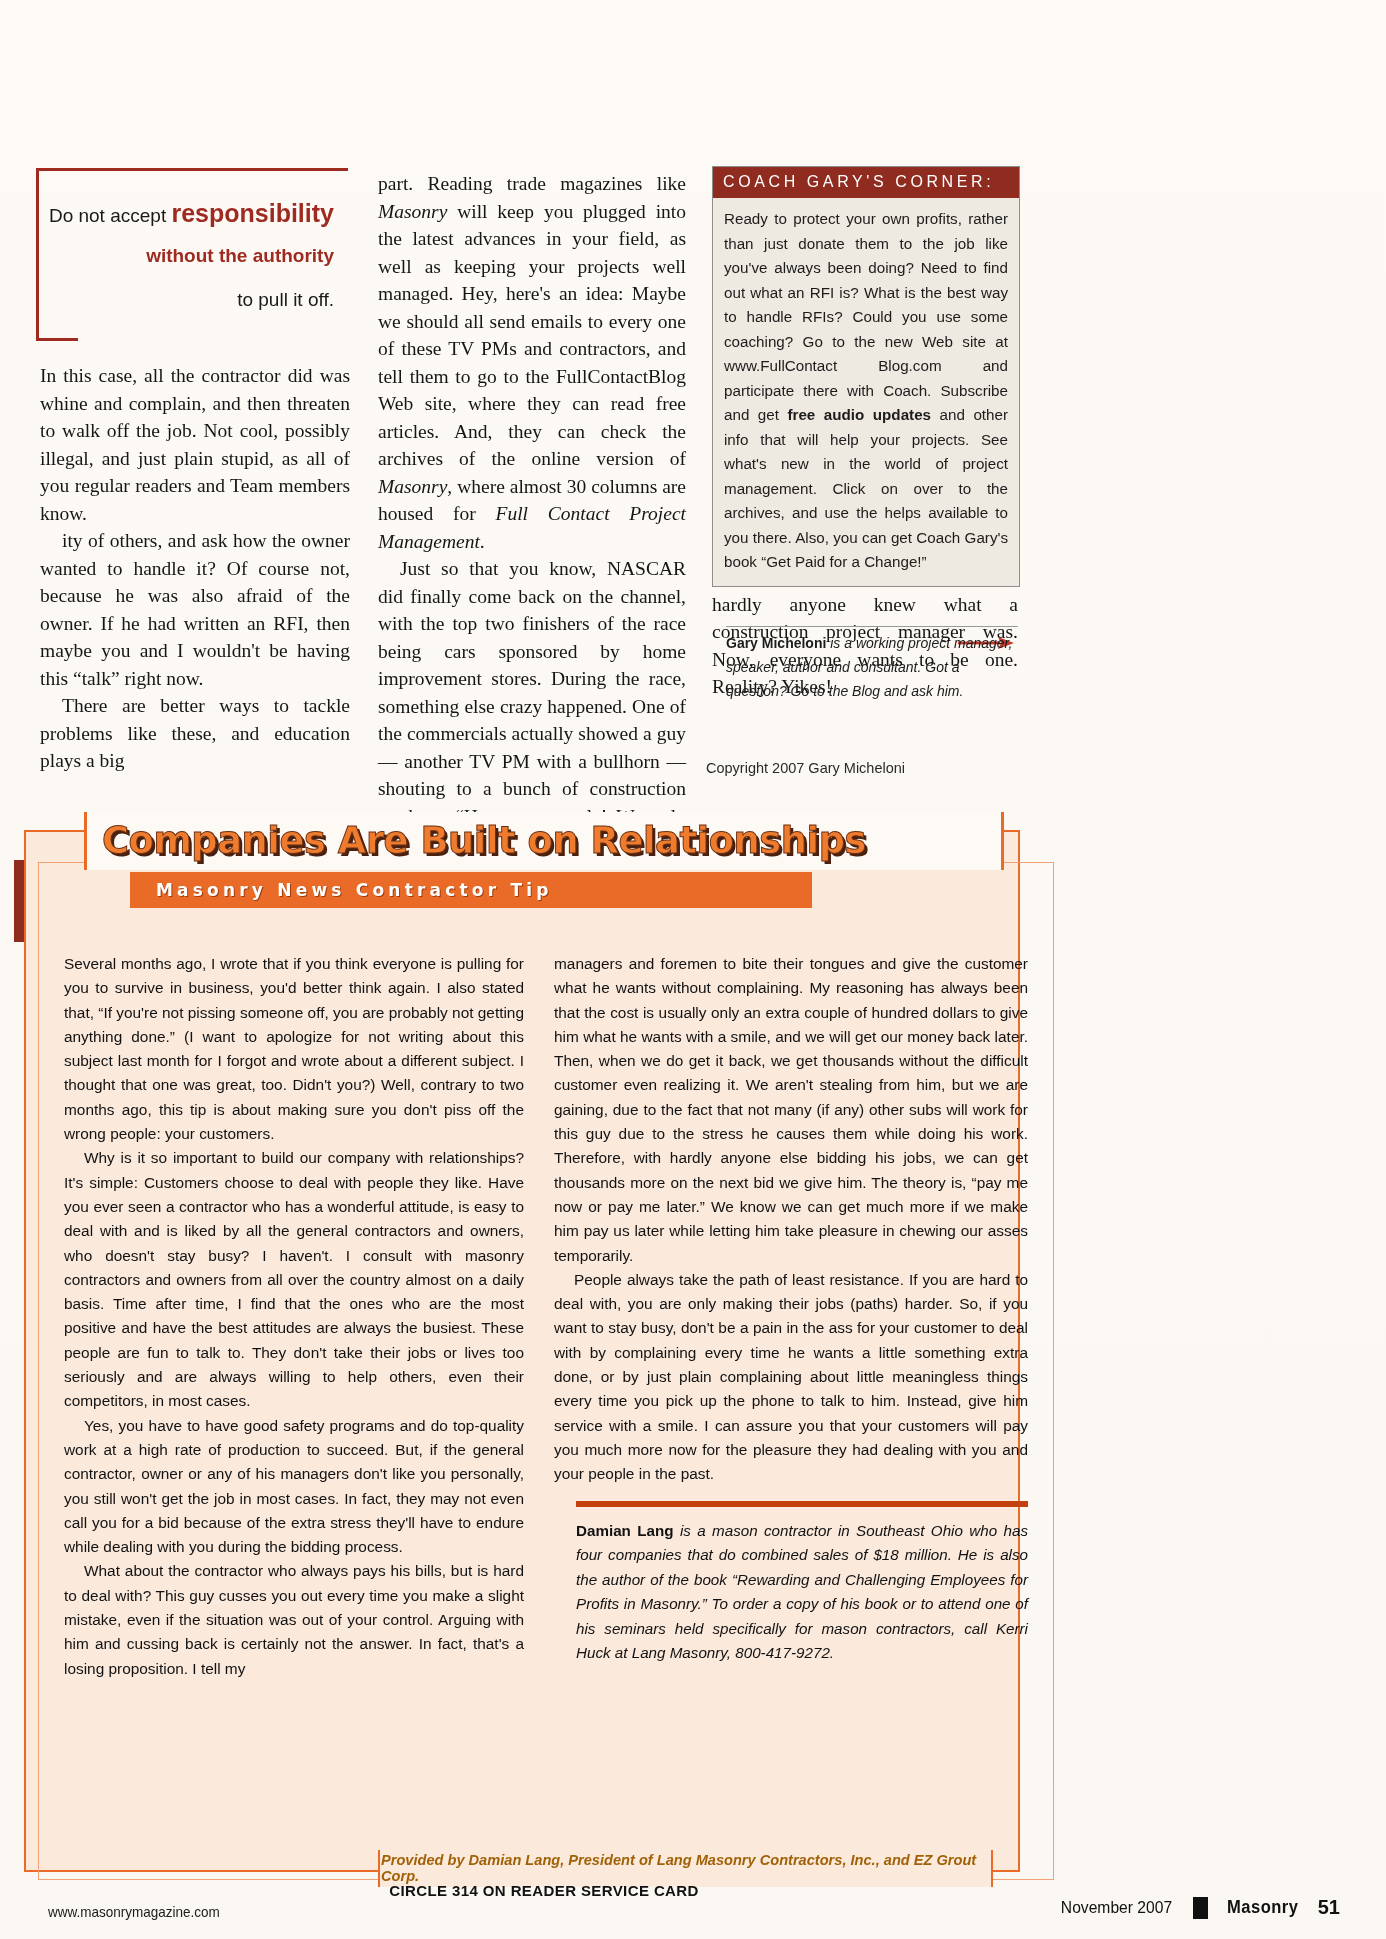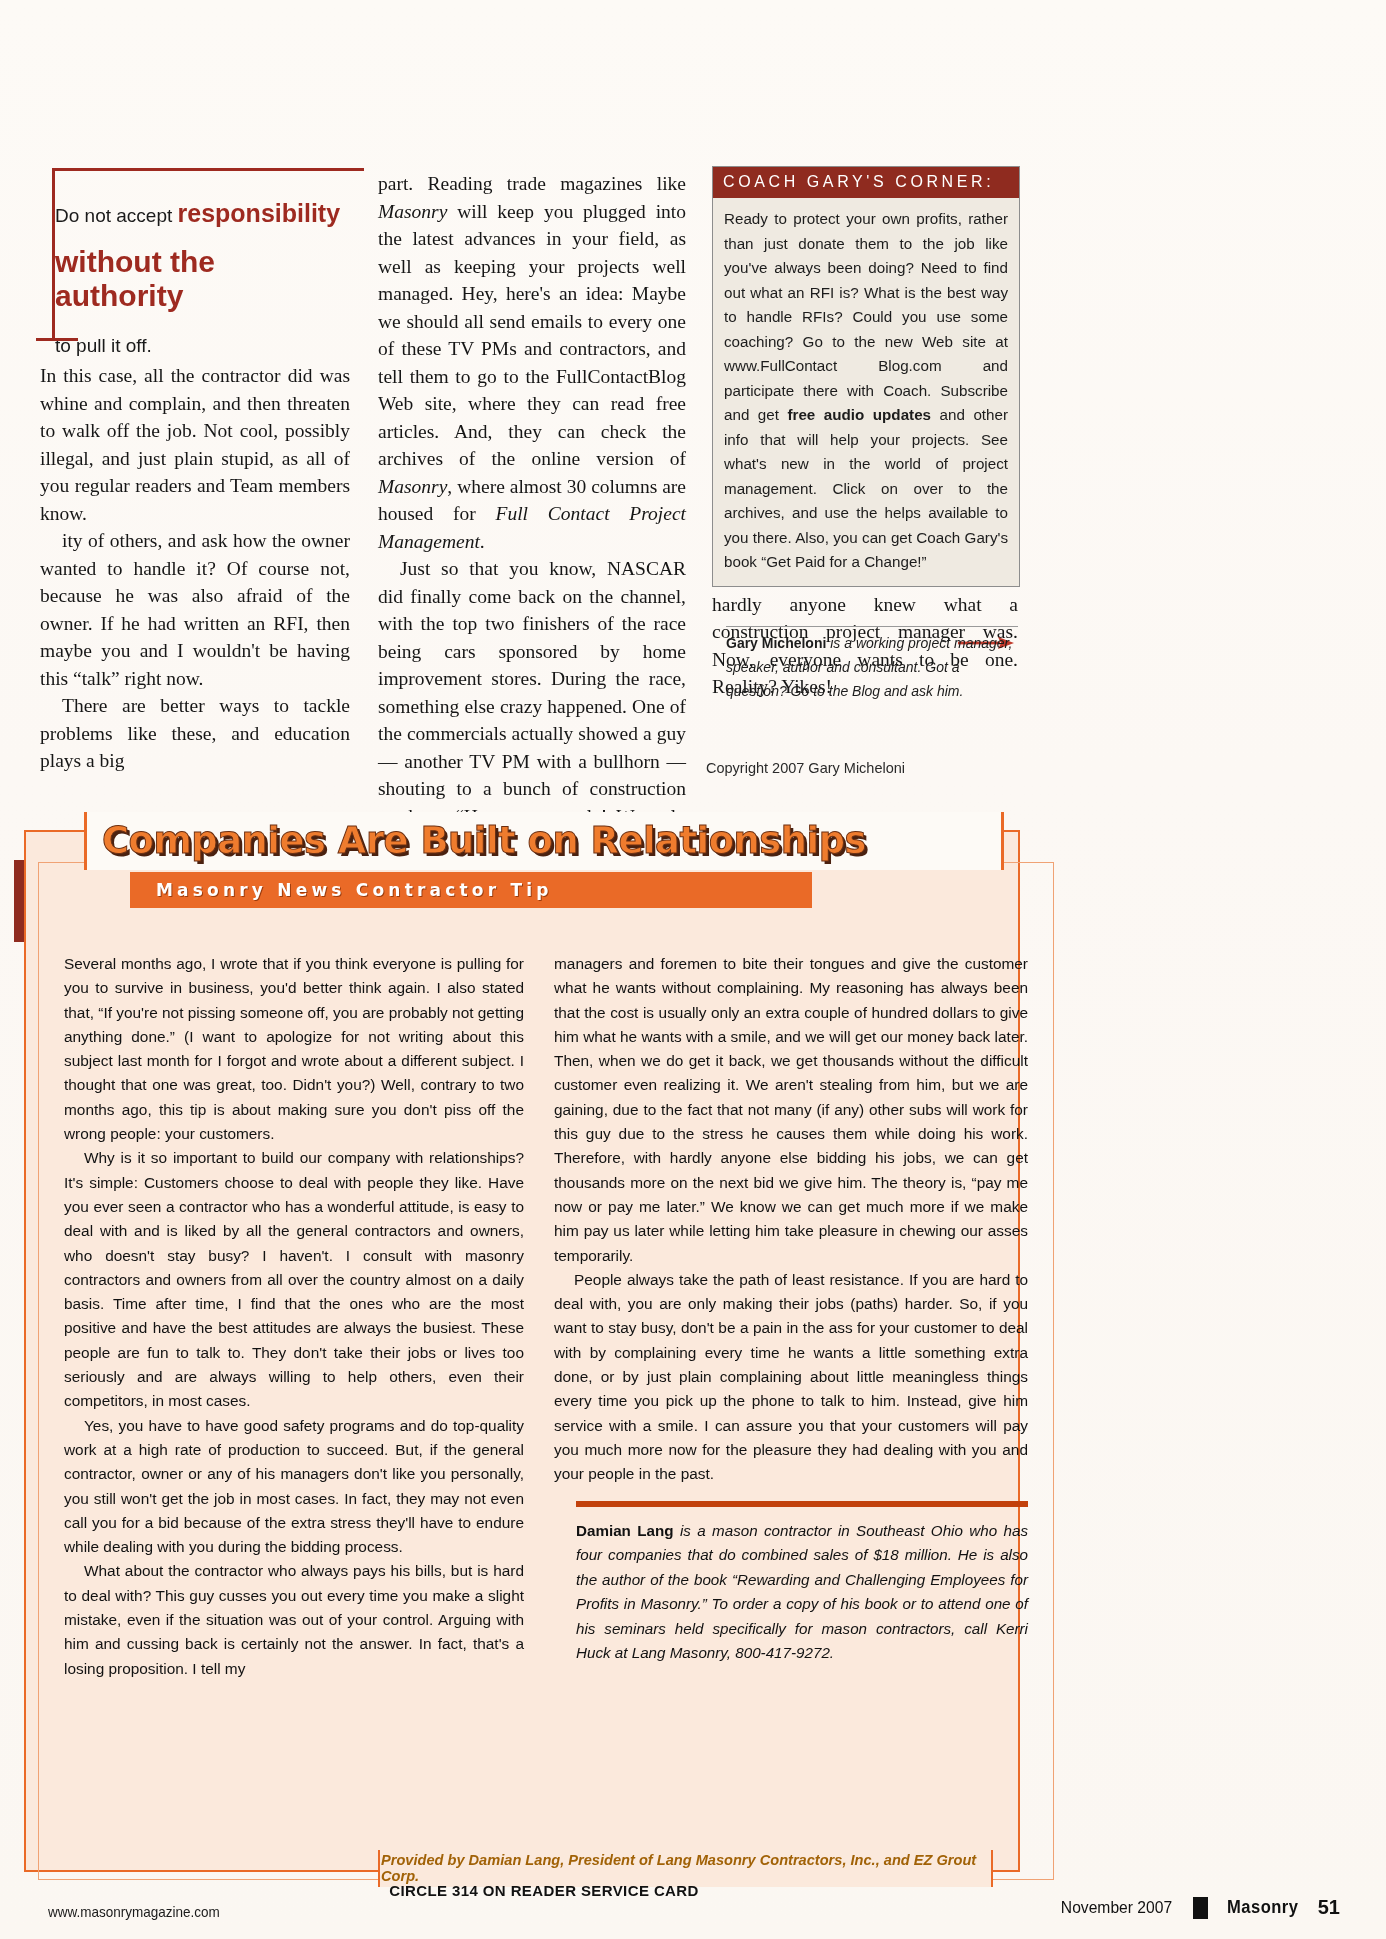--- a/index.html
+++ b/index.html
@@ -32,37 +32,36 @@
   .pullquote {
     position: absolute;
     left: 36px;
     top: 168px;
     width: 312px;
     height: 170px;
     border-top: 3px solid #9e2a20;
     border-left: 3px solid #9e2a20;
     box-sizing: border-box;
     padding: 26px 14px 0 0;
-    text-align: left;
-    margin-left: 16px;
+    text-align: right;
   }
   .pullquote .pq-line1 {
     font-size: 19px;
     color: #1a1a1a;
     line-height: 1.35;
   }
   .pullquote .pq-bold {
     font-weight: bold;
     color: #9e2a20;
     font-size: 25px;
   }
   .pullquote .pq-line2 {
     font-weight: bold;
     color: #9e2a20;
-    font-size: 30px;
+    font-size: 19px;
     margin-top: 14px;
   }
   .pullquote .pq-line3 {
     font-size: 19px;
     color: #1a1a1a;
     margin-top: 22px;
   }
   .pq-bottomrule {
     position: absolute;
     left: 36px;

